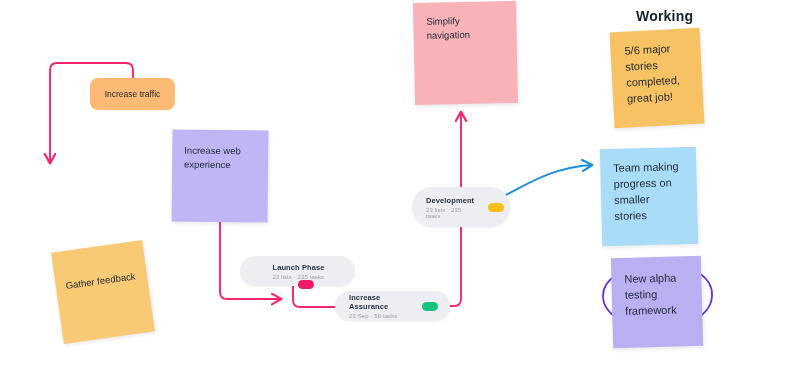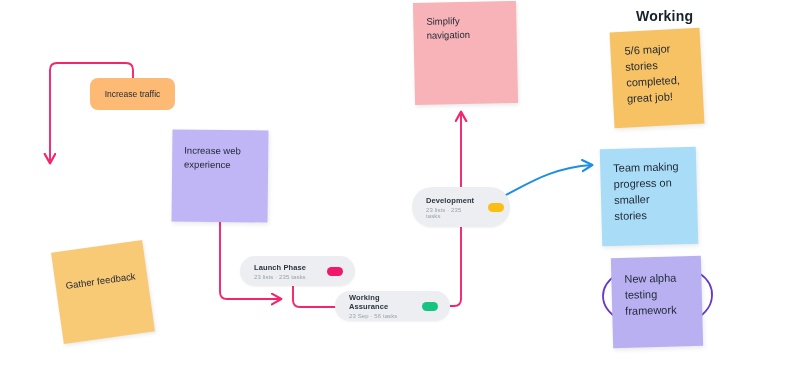--- a/index.html
+++ b/index.html
@@ -166,31 +166,31 @@
 stories</span>
   </div>
 
   <div class="note note-md" style="left:612px; top:257px; width:90px; height:90px; background:#b9b0f2;
               transform:rotate(-1.5deg); padding:14px 13px;">
     <span class="txt">New alpha
 testing
 framework</span>
   </div>
 
-  <div class="pill" style="left:240px; top:256px; width:115px; height:30px;">
+  <div class="pill" style="left:240px; top:256px; width:115px; height:30px;flex-direction:column;">
     <span class="pill-text">
       <span class="pill-title">Launch Phase</span>
       <span class="pill-sub">23 lists  ·  235 tasks</span>
     </span>
     <span class="pill-dot" style="background:#f0186b;"></span>
   </div>
 
   <div class="pill" style="left:335px; top:291px; width:115px; height:30px;">
     <span class="pill-text">
-      <span class="pill-title">Working Assurance</span>
+      <span class="pill-title">Increase Assurance</span>
       <span class="pill-sub">23 Sep  ·  56 tasks</span>
     </span>
     <span class="pill-dot" style="background:#16c47f;"></span>
   </div>
 
   <div class="pill" style="left:412px; top:187px; width:98px; height:40px;">
     <span class="pill-text">
       <span class="pill-title">Development</span>
       <span class="pill-sub">23 lists  ·  235 tasks</span>
     </span>

